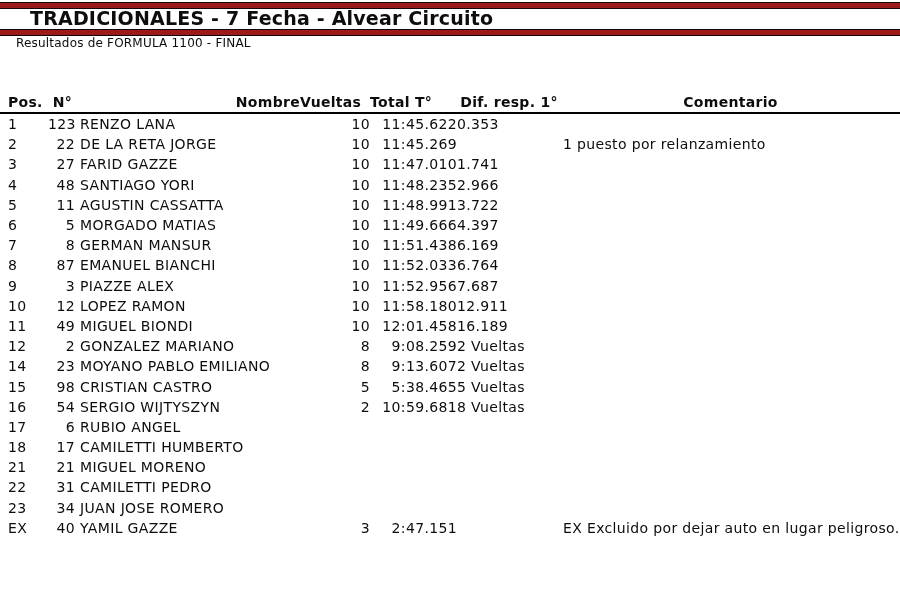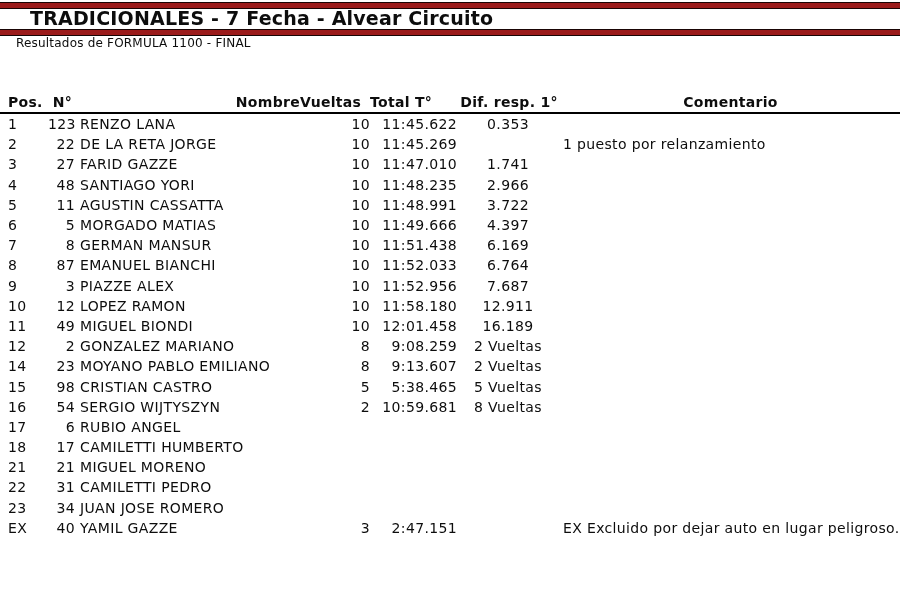--- a/index.html
+++ b/index.html
@@ -40,21 +40,21 @@
   .c-pos   { text-align:left;  padding-left:8px  !important; }
   th.c-num { text-align:right; padding-right:6px !important; }
   td.c-num { text-align:right; padding-right:3px !important; }
   th.c-name{ text-align:right; }
   td.c-name{ text-align:left; padding-left:2px !important; }
   th.c-laps{ text-align:left; }
   td.c-laps{ text-align:right; }
   th.c-total{ text-align:left; }
   td.c-total{ text-align:right; }
   th.c-dif { text-align:center; }
-  td.c-dif { text-align:center; padding-right:2px !important; }
+  td.c-dif { text-align:left; padding-right:2px !important; }
   th.c-comment { text-align:center; }
   td.c-comment { text-align:left; padding-left:2px !important; letter-spacing:0.1px; }
   .bottom-rule {
     position:absolute; left:0; top:604px; width:900px; height:1px;
     background:#b5b5b5;
   }
 </style>
 </head>
 <body>
 

